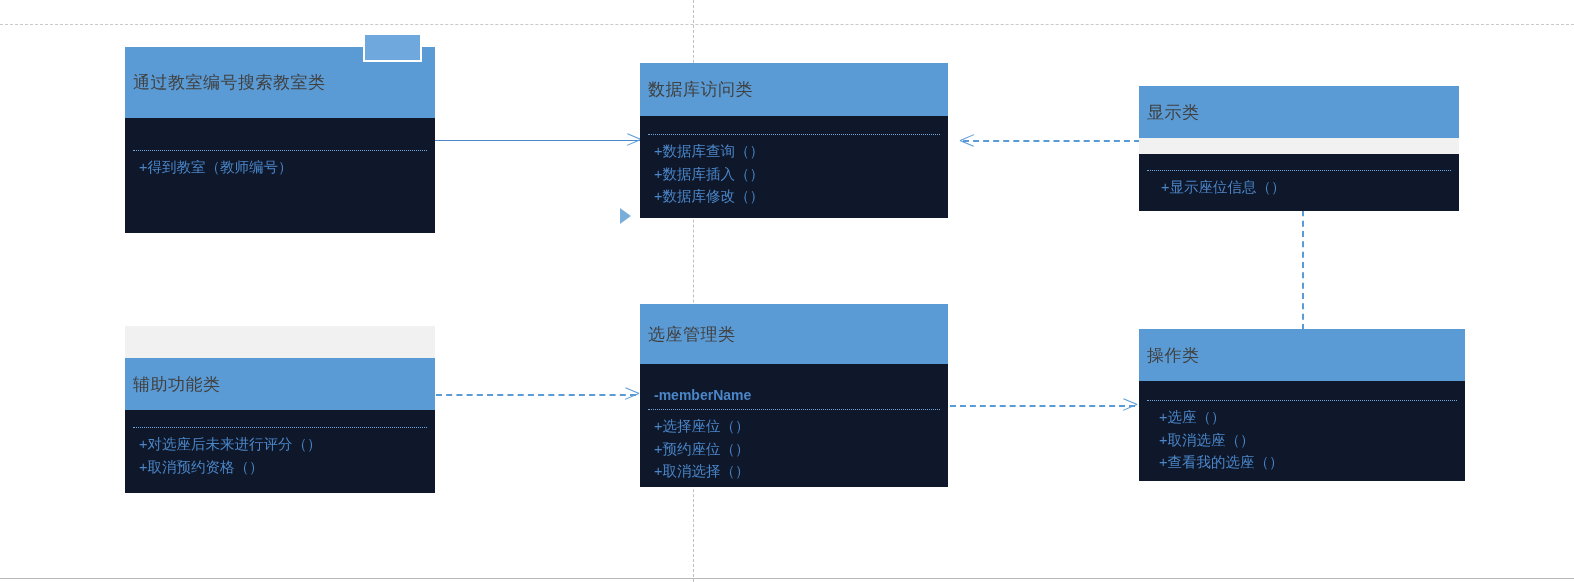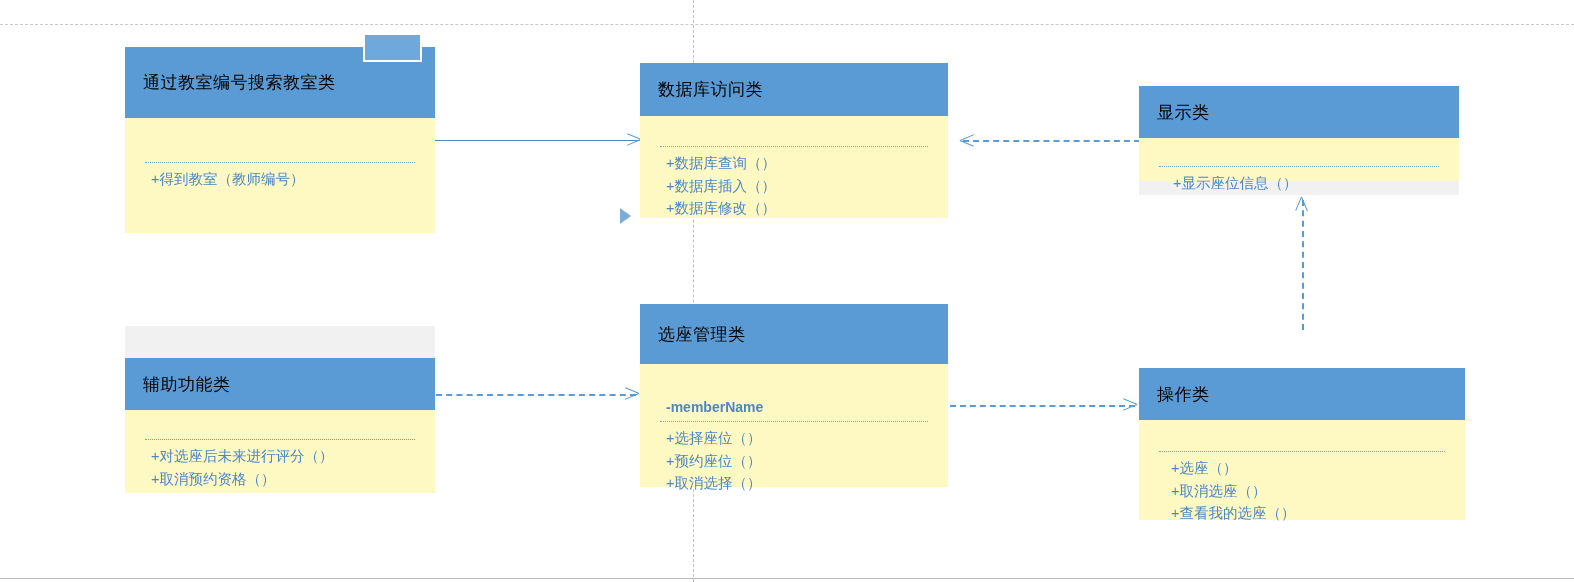--- a/index.html
+++ b/index.html
@@ -44,32 +44,32 @@
 
   
   .uml-class {
     position: absolute;
     box-sizing: border-box;
     background: #f1f1f1;
   }
   .uml-header {
     box-sizing: border-box;
     background: #5b9bd5;
-    color: #000000;
+    color: #404040;
     font-size: 17px;
     letter-spacing: .5px;
     display: flex;
     align-items: center;
-    padding-left: 18px;
+    padding-left: 8px;
   }
   .uml-body {
     position: relative;
     box-sizing: border-box;
-    background: #fef9c3;
-    padding: 12px;
+    background: #0f172a;
+    padding: 0;
   }
   .uml-attrs {
     padding: 10px 0 0 14px;
   }
   .uml-sep {
     border-top: 1px dotted #6ea6dd;
     margin: 0 8px 0 8px;
   }
   .uml-ops {
     padding: 5px 0 0 14px;
@@ -205,21 +205,21 @@
       <div class="uml-ops">
         <div class="member"><span>+数据库查询（）</span></div>
         <div class="member"><span>+数据库插入（）</span></div>
         <div class="member"><span>+数据库修改（）</span></div>
       </div>
     </div>
   </div>
 
   <div class="uml-class" style="left:1139px; top:86px; width:320px; height:109px;">
     <div class="uml-header" style="height:52px;">显示类</div>
-    <div class="uml-body" style="height:43px;">
+    <div class="uml-body" style="height:57px;margin-top:16px;">
       <div class="pad-top" style="height:16px;"></div>
       <div class="uml-sep"></div>
       <div class="uml-ops" style="padding-left:22px;">
         <div class="member"><span>+显示座位信息（）</span></div>
       </div>
     </div>
   </div>
 
   <div class="uml-class" style="left:125px; top:326px; width:310px; height:135px;">
     <div class="uml-header" style="height:52px;margin-top:32px;">辅助功能类</div>
@@ -241,21 +241,21 @@
       </div>
       <div class="uml-sep" style="margin-top:4px;"></div>
       <div class="uml-ops">
         <div class="member"><span>+选择座位（）</span></div>
         <div class="member"><span>+预约座位（）</span></div>
         <div class="member"><span>+取消选择（）</span></div>
       </div>
     </div>
   </div>
 
-  <div class="uml-class" style="left:1139px; top:329px; width:326px; height:152px;margin-top:39px;">
+  <div class="uml-class" style="left:1139px; top:329px; width:326px; height:152px;">
     <div class="uml-header" style="height:52px;">操作类</div>
     <div class="uml-body" style="height:100px;">
       <div class="pad-top" style="height:19px;"></div>
       <div class="uml-sep"></div>
       <div class="uml-ops" style="padding-left:20px;">
         <div class="member"><span>+选座（）</span></div>
         <div class="member"><span>+取消选座（）</span></div>
         <div class="member"><span>+查看我的选座（）</span></div>
       </div>
     </div>

